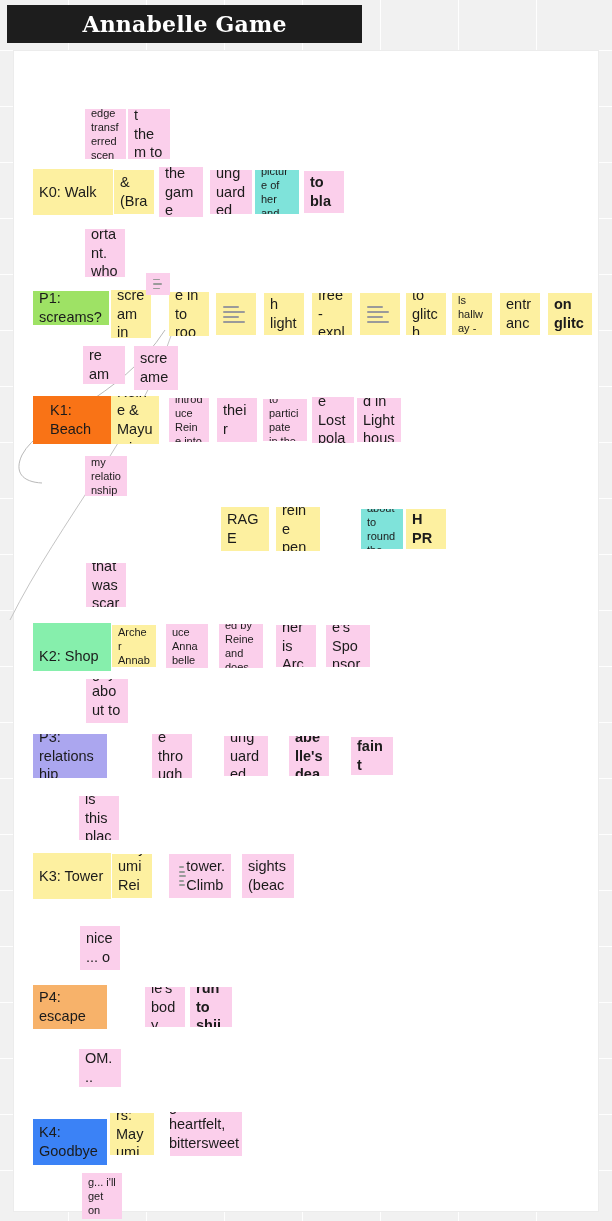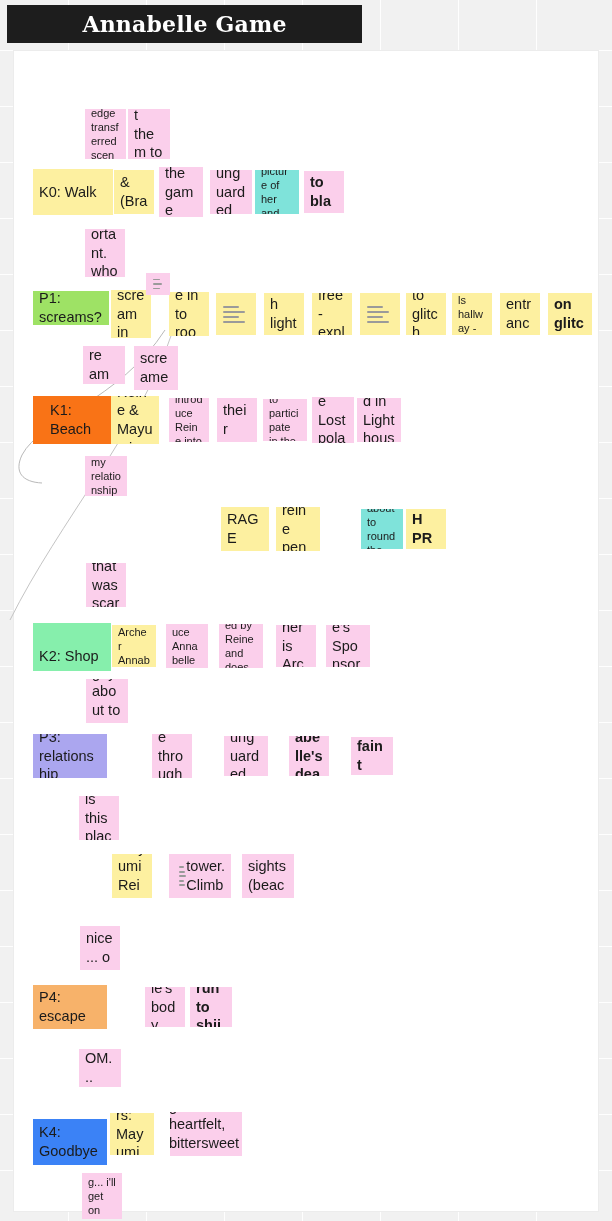--- a/index.html
+++ b/index.html
@@ -222,20 +222,23 @@
     </div>
     <div class="note big" style="left: 210px; top: 685px; width: 44px; height: 40px; background: rgb(251, 207, 235);">
       <span>check out unguarded kitchen</span>
     </div>
     <div class="note big bold" style="left: 275px; top: 685px; width: 40px; height: 40px; background: rgb(251, 207, 235);">
       <span>found annabelle's dead body!</span>
     </div>
     <div class="note big bold" style="left: 328px; top: 686px; width: 42px; height: 38px; background: rgb(251, 207, 235); margin-left: 9px;">
       <span>faint</span>
     </div>
+    <div class="note big" style="left: 19px; top: 802px; width: 78px; height: 46px; background: rgb(253, 240, 160);">
+      <span>K3: Tower</span>
+    </div>
     <div class="note big" style="left: 65px; top: 745px; width: 40px; height: 44px; background: rgb(251, 207, 235);">
       <span>wtf is this place</span>
     </div>
     <div class="note big" style="left: 98px; top: 803px; width: 40px; height: 44px; background: rgb(253, 240, 160);">
       <span>Mayumi Reine</span>
     </div>
     <div class="note big row-inline" style="left: 155px; top: 803px; width: 62px; height: 44px; background: rgb(251, 207, 235);">
       <span class="lines">
         <i style="width: 70%;"></i>
         <i style="width: 82%;"></i>

